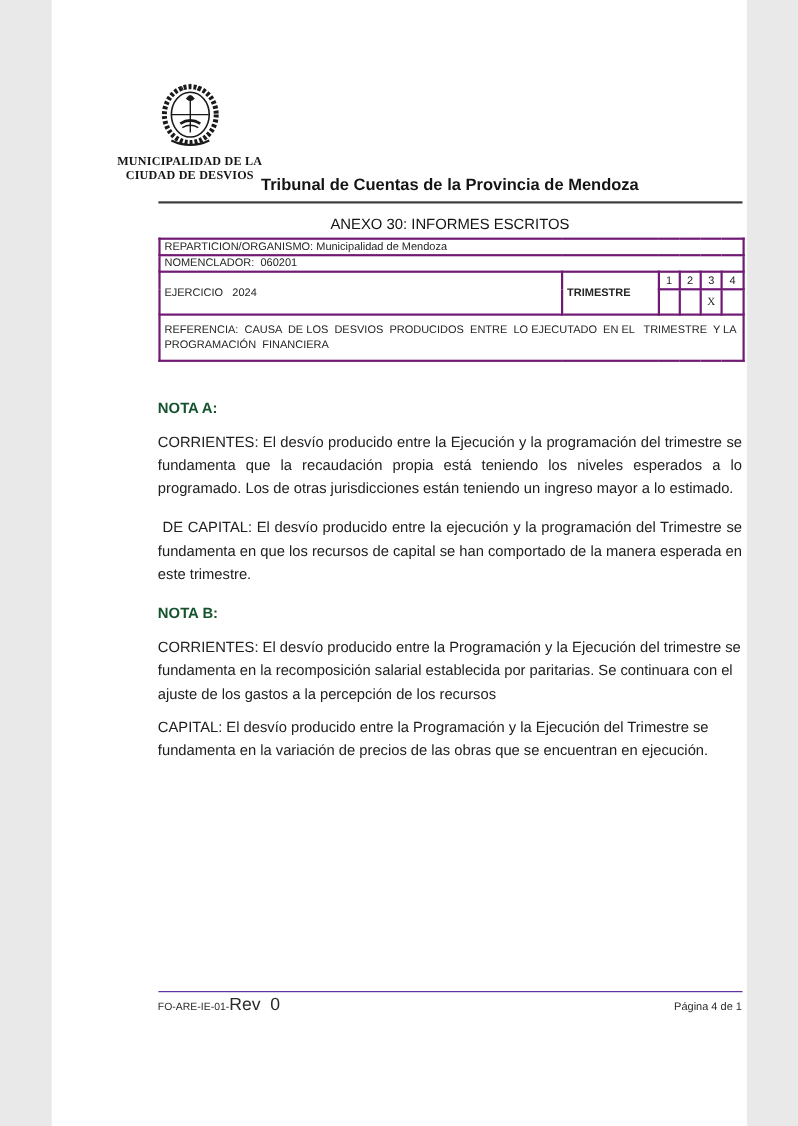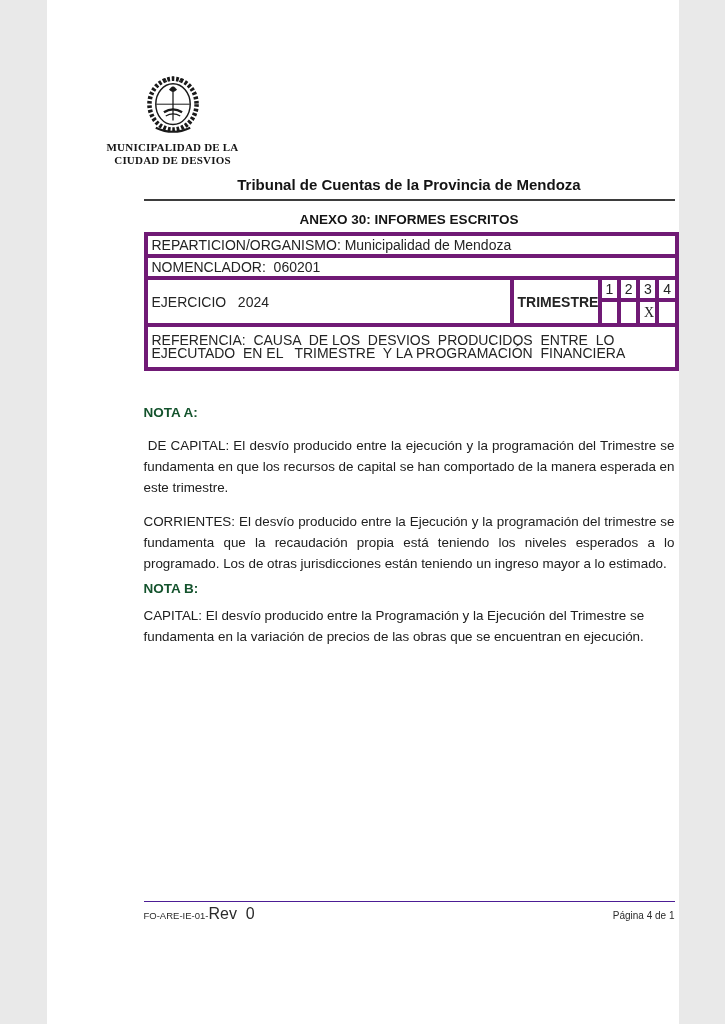--- a/index.html
+++ b/index.html
@@ -12,52 +12,52 @@
   
   .logo-block { position:absolute; left:56px; top:74px; width:140px; text-align:center; }
   .logo-block svg { display:block; margin:0 auto; }
   .org-name {
     margin-top:3px; font-family:"Liberation Serif","DejaVu Serif",serif;
     font-weight:bold; font-size:11px; line-height:12.5px; letter-spacing:0.2px;
     color:#161616; white-space:nowrap;
   }
 
   
-  .content { position:absolute; left:97px; top:176px; width:531px; }
+  .content { position:absolute; left:97px; top:160px; width:531px; }
 
   .doc-title {
     text-align:center; font-size:15px; font-weight:bold;
     padding-bottom:6px; border-bottom:2px solid #3d3d3d; color:#141414;
   }
-  .anexo { margin-top:11px; text-align:center; font-size:13.5px; font-weight:bold; color:#141414; }
+  .anexo { margin-top:11px; text-align:center; font-size:13.5px; font-weight:normal; color:#141414; }
 
   
   table.form { border-collapse:collapse; width:100%; margin-top:5px; table-layout:fixed; }
   table.form td {
-    border:4px solid #701a75; font-size:14px; padding:1px 4px;
+    border:2px solid #701a75; font-size:10px; padding:1px 4px;
     color:#242424; white-space:pre-wrap; vertical-align:middle; overflow:hidden;
   }
   td.row-simple { height:11px; }
   td.ej { height:auto;margin-left:17px; }
   td.tri { padding-left:6px;font-weight:bold; }
   td.q { text-align:center; padding:0; height:12px; }
   td.mark {
     text-align:center; font-family:"Liberation Serif","DejaVu Serif",serif;
     font-size:12.5px; height:19px; padding:0;
   }
   td.ref { height:38px; vertical-align:top; padding:5px 4px 3px 4px; line-height:13.5px; }
 
   
   .note-heading { font-size:13.5px; font-weight:bold; color:#14532d; }
   .para { font-size:13.4px; line-height:21px; white-space:pre-wrap; color:#202020; }
   .just { text-align:justify; }
   .mt34 { margin-top:34px; }
   .mt13 { margin-top:13px; }
   .mt15 { margin-top:15px; }
-  .mt7  { margin-top:7px; }
+  .mt7  { margin-top:18px; }
   .mt9  { margin-top:9px; }
 
   
   .footer {
     position:absolute; left:97px; top:901px; width:531px;
     border-top:1px solid #4c1d95; padding-top:3px;
     display:flex; justify-content:space-between; align-items:baseline;
     color:#2a2a2a;
   }
   .footer-left { display:flex; align-items:baseline; }
@@ -128,24 +128,25 @@
           <td class="mark">X</td>
           <td class="mark"></td>
         </tr>
         <tr>
           <td colspan="6" class="ref">REFERENCIA:  CAUSA  DE LOS  DESVIOS  PRODUCIDOS  ENTRE  LO EJECUTADO  EN EL   TRIMESTRE  Y LA PROGRAMACIÓN  FINANCIERA</td>
         </tr>
       </tbody>
     </table>
 
     <div class="note-heading mt34">NOTA A:</div>
+    <div class="para just mt13">CORRIENTES: El desvío producido entre la Ejecución y la programación del trimestre se fundamenta que la recaudación propia está teniendo los niveles esperados a lo programado. Los de otras jurisdicciones están teniendo un ingreso mayor a lo estimado.</div>
     <div class="para just mt15"> DE CAPITAL: El desvío producido entre la ejecución y la programación del Trimestre se fundamenta en que los recursos de capital se han comportado de la manera esperada en este trimestre.</div>
-    <div class="para just mt13">CORRIENTES: El desvío producido entre la Ejecución y la programación del trimestre se fundamenta que la recaudación propia está teniendo los niveles esperados a lo programado. Los de otras jurisdicciones están teniendo un ingreso mayor a lo estimado.</div>
 
     <div class="note-heading mt7">NOTA B:</div>
+    <div class="para mt13">CORRIENTES: El desvío producido entre la Programación y la Ejecución del trimestre se fundamenta en la recomposición salarial establecida por paritarias. Se continuara con el ajuste de los gastos a la percepción de los recursos</div>
     <div class="para mt9">CAPITAL: El desvío producido entre la Programación y la Ejecución del Trimestre se fundamenta en la variación de precios de las obras que se encuentran en ejecución.</div>
 
   </div>
 
   <div class="footer">
     <div class="footer-left">
       <span class="code">FO-ARE-IE-01-</span>
       <span class="rev">Rev  0</span>
     </div>
     <span class="pageinfo">Página 4 de 1</span>

